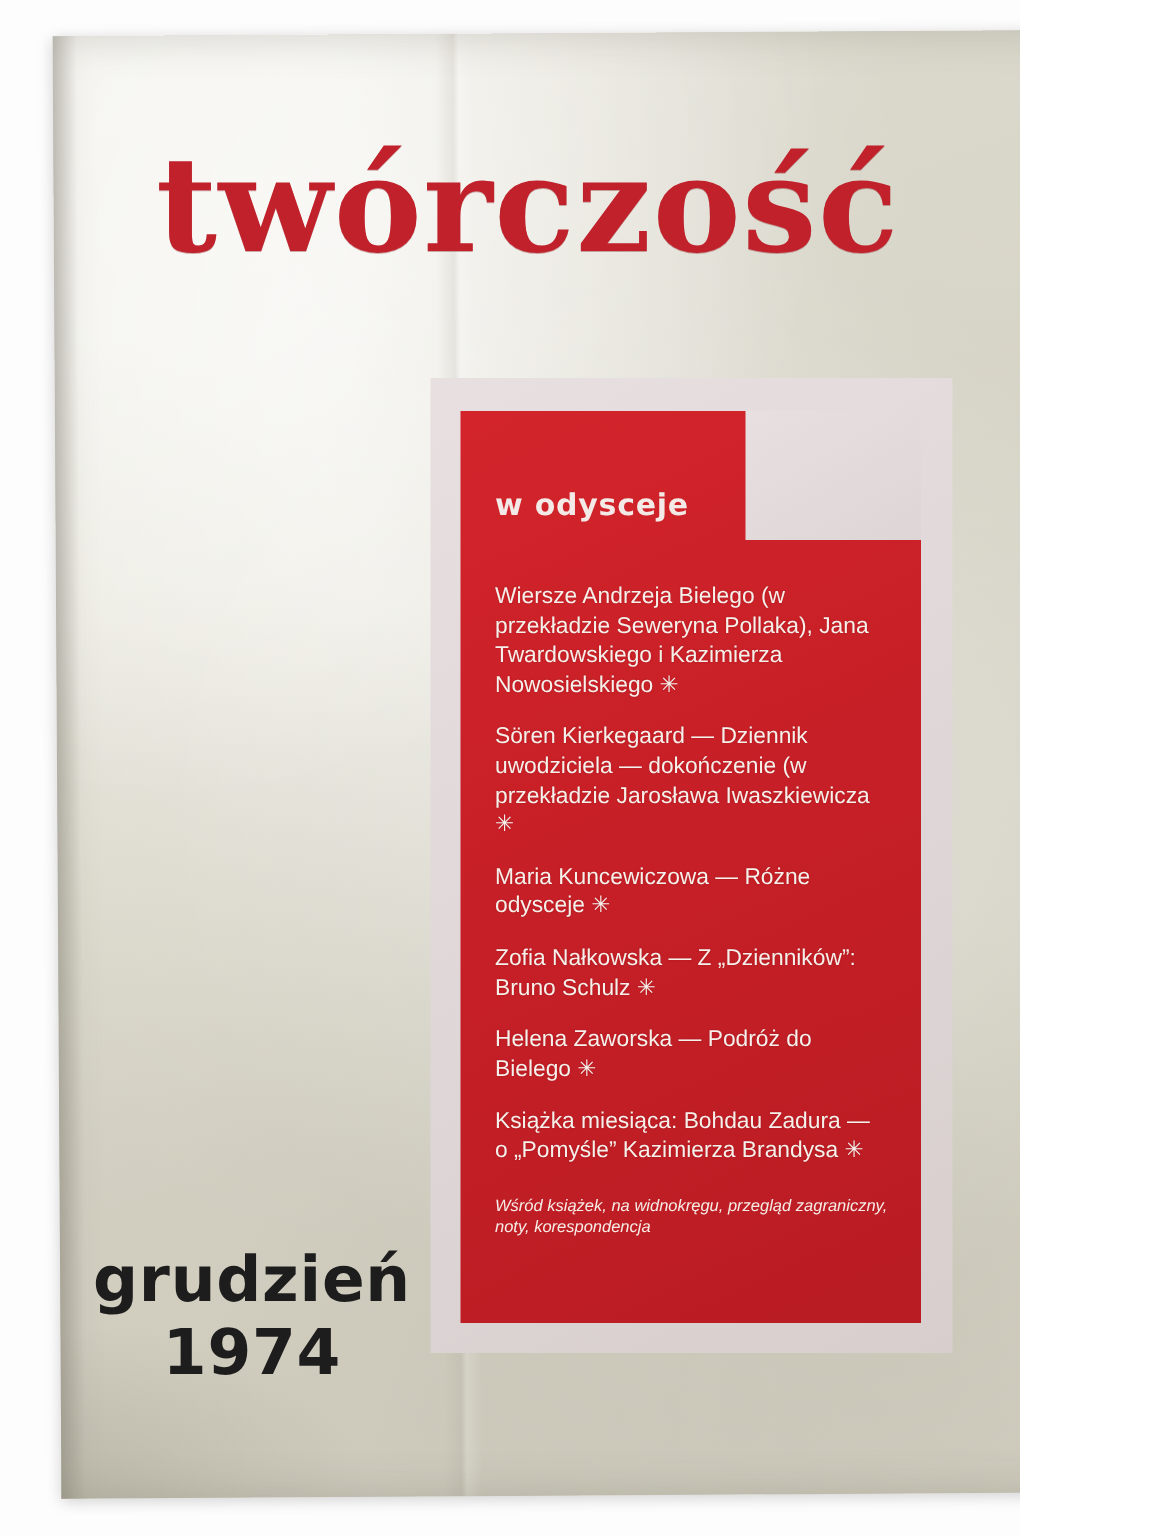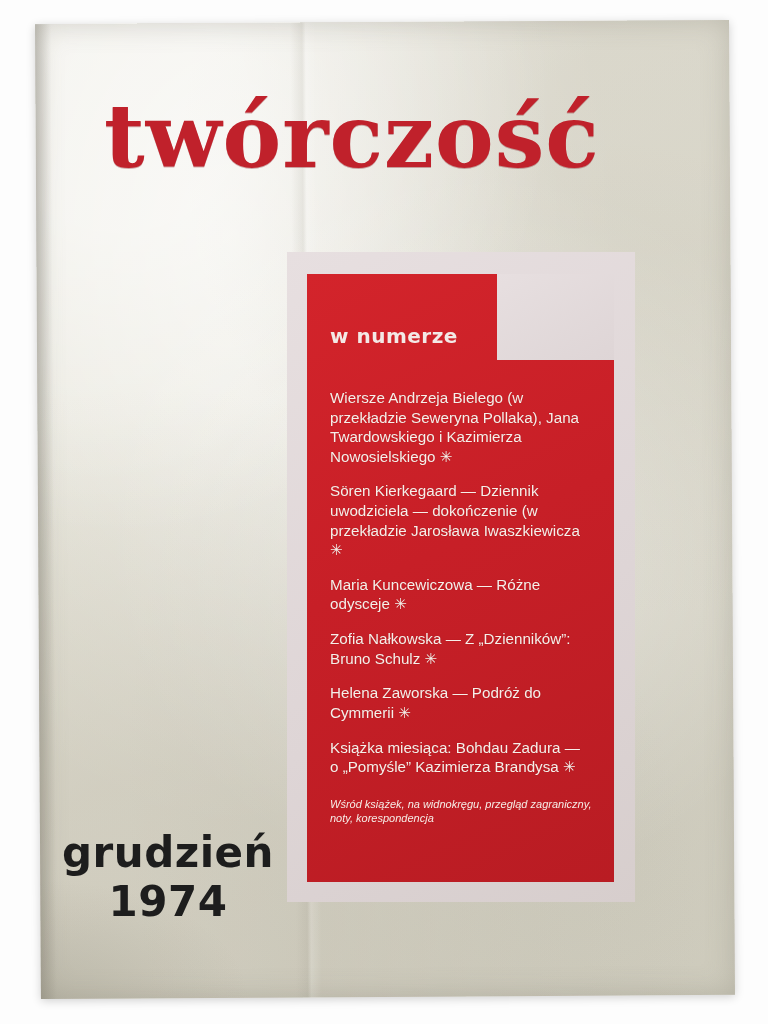--- a/index.html
+++ b/index.html
@@ -2,21 +2,21 @@
 <html><head>
 <meta charset="utf-8">
 <style>
   html, body {
     margin: 0;
     padding: 0;
     background: #ffffff;
   }
   #page {
     position: relative;
-    width: 768px;
+    width: 680px;
     height: 1024px;
     background: #fdfdfd;
     overflow: hidden;
     font-family: "Liberation Serif", serif;
   }
 
   
   .cover {
     position: absolute;
     left: 38px;
@@ -191,27 +191,27 @@
     <div class="edge-wear"></div>
     <div class="corner-wear"></div>
   </div>
 
   <div class="masthead">twórczość</div>
 
   <div class="panel-outer"></div>
   <div class="panel-red"></div>
   <div class="panel-notch"></div>
 
-  <div class="in-issue">w numerze</div>
+  <div class="in-issue">w odysceje</div>
 
   <div class="toc">
     <div class="entry">Wiersze Andrzeja Bielego (w przekładzie Seweryna Pollaka), Jana Twardowskiego i Kazimierza Nowosielskiego ✳</div>
     <div class="entry">Sören Kierkegaard — Dziennik uwodziciela — dokończenie (w przekładzie Jarosława Iwaszkiewicza ✳</div>
     <div class="entry">Maria Kuncewiczowa — Różne odysceje ✳</div>
     <div class="entry">Zofia Nałkowska — Z „Dzienników”: Bruno Schulz ✳</div>
-    <div class="entry">Helena Zaworska — Podróż do Cymmerii ✳</div>
+    <div class="entry">Helena Zaworska — Podróż do Bielego ✳</div>
     <div class="entry">Książka miesiąca: Bohdau Zadura — o „Pomyśle” Kazimierza Brandysa ✳</div>
     <div class="note">Wśród książek, na widnokręgu, przegląd zagraniczny, noty, korespondencja</div>
   </div>
 
   <div class="issue-date">grudzień 1974</div>
 
 </div>
 
 </body></html>

